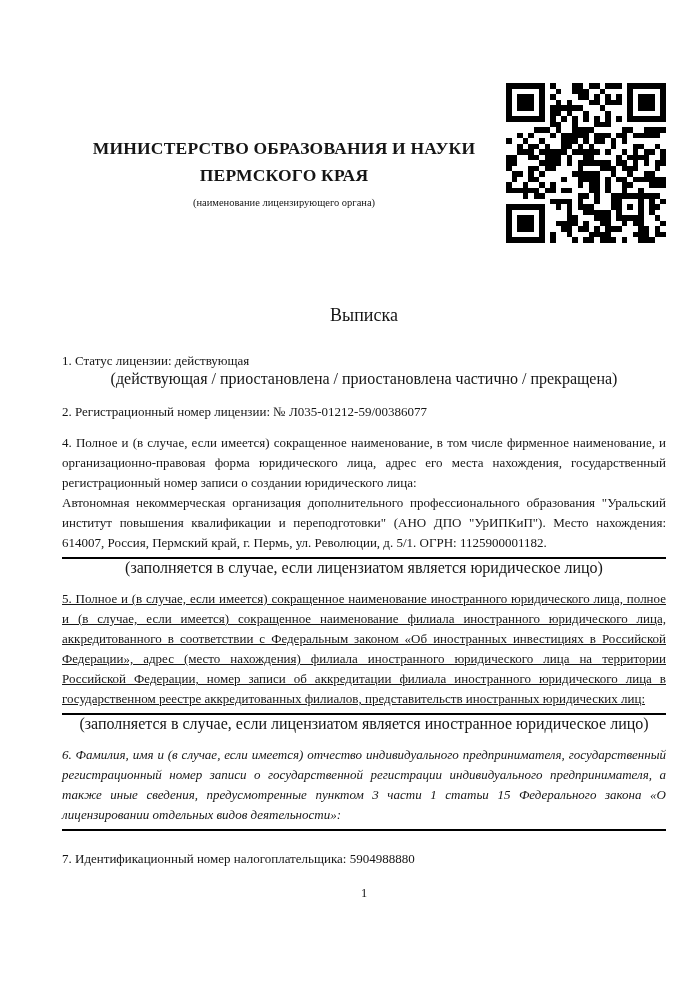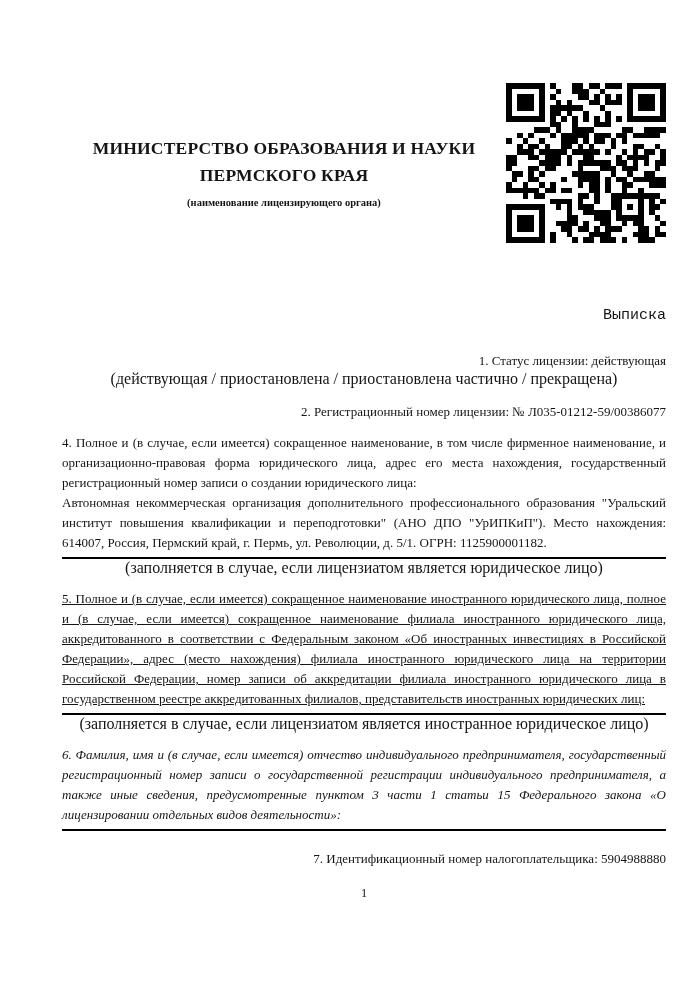--- a/index.html
+++ b/index.html
@@ -9,24 +9,24 @@
     background:#ffffff;
     box-sizing:border-box;
     padding:0 34px 9px 62px;
     overflow:hidden;
     font-family:"Liberation Serif","DejaVu Serif",serif;
     font-size:13px;line-height:20px;color:#151515;
   }
   .header-row{display:flex;align-items:flex-start;padding-top:83px;}
   .header-text{flex:1;text-align:center;padding-top:52px;}
   .ministry{font-size:17.5px;font-weight:bold;line-height:27px;letter-spacing:.2px;}
-  .header-caption{font-size:10.5px;line-height:14px;margin-top:7px;font-weight:bold;}
+  .header-caption{font-size:10.5px;line-height:14px;margin-top:7px;}
   .qr-box{width:160px;height:160px;flex:0 0 160px;}
-  .doc-title{margin-top:62px;text-align:right;line-height:21px;font-size:15px;font-family:Liberation Mono, monospace;}
-  .field{margin-top:12px;text-align:right;}
+  .doc-title{margin-top:62px;text-align:center;line-height:21px;font-size:18px;}
+  .field{margin-top:12px;}
   .field.justify{text-align:justify;}
   .m-status{margin-top:25px;}
   .m-reg{margin-top:16px;}
   .m-date{margin-top:12px;}
   .m-legal{margin-top:11px;}
   .m-foreign{margin-top:14px;text-decoration:underline;}
   .m-entr{margin-top:14px;font-style:italic;}
   .m-inn{margin-top:18px;}
   .value{text-align:justify;}
   .rule{height:2px;background:#000;margin-top:4px;}

